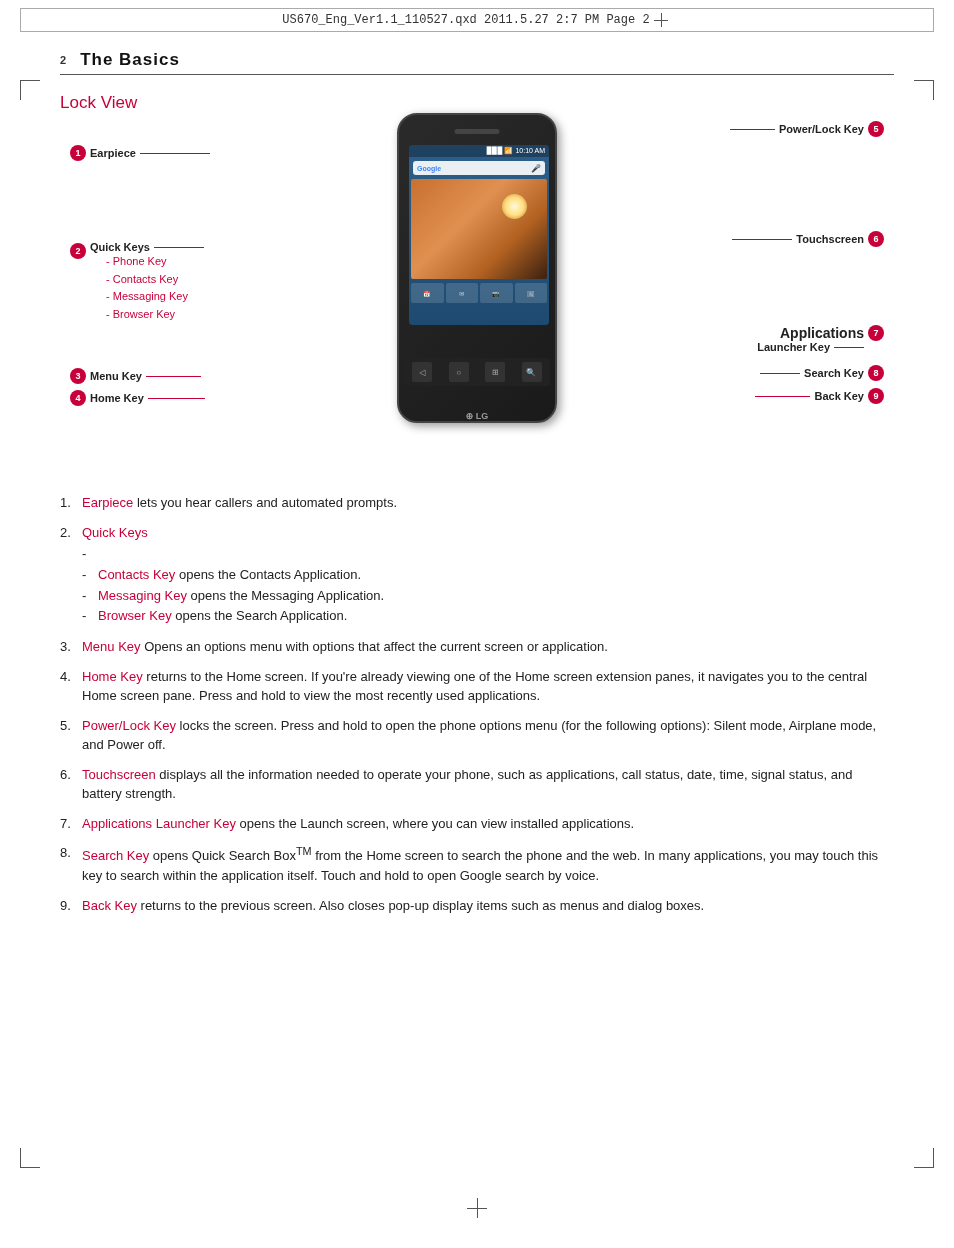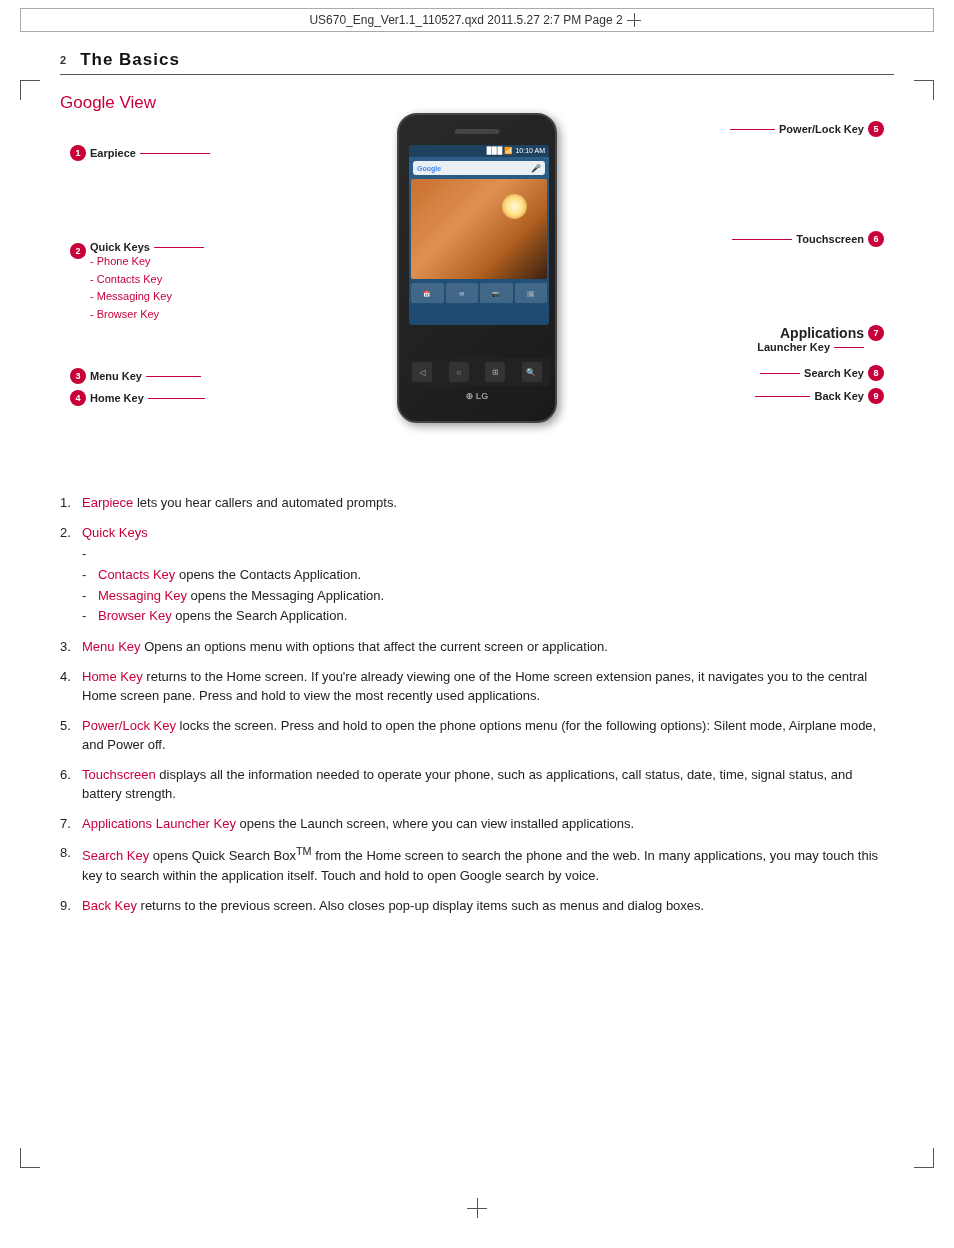--- a/index.html
+++ b/index.html
@@ -10,21 +10,21 @@
       font-family: Arial, Helvetica, sans-serif;
       font-size: 13px;
       color: #222;
       position: relative;
     }
     
     .header-bar {
       border: 1px solid #aaa;
       padding: 4px 12px;
       font-size: 12px;
-      font-family: Liberation Sans, sans-serif;
+      font-family: Liberation Mono, monospace;
       color: #333;
       margin: 8px 20px;
       display: flex;
       align-items: flex-end;
       justify-content: center;
     }
     .crosshair {
       display: inline-block;
       width: 14px;
       height: 14px;
@@ -251,21 +251,21 @@
       border-radius: 2px;
       display: flex;
       align-items: center;
       justify-content: center;
       font-size: 8px;
       color: #aaa;
     }
     
     .phone-logo-area {
       position: absolute;
-      bottom: 20px;
+      bottom: 0;
       left: 0; right: 0;
       display: flex;
       align-items: center;
       justify-content: center;
       font-size: 11px;
       color: #aaa;
       font-weight: bold;
     }
     
     .phone-earpiece {
@@ -303,21 +303,21 @@
       height: 1px;
       background: #c8003a;
       flex-shrink: 0;
     }
 
     
     .quick-keys-sub {
       font-size: 11px;
       color: #555;
       line-height: 1.6;
-      margin-left: 0;
+      margin-left: 16px;
     }
     .quick-keys-sub span {
       color: #c8003a;
     }
 
     
     .desc-list {
       margin-top: 10px;
     }
     .desc-item {
@@ -366,21 +366,21 @@
 <div class="content">
 
   <div class="section-header">
     <span class="section-number">2</span>
     <span class="section-title">The Basics</span>
   </div>
 
 
   <div class="diagram-area">
 
-    <div class="front-view-label">Google View</div>
+    <div class="front-view-label">Lock View</div>
 
     <div class="callout" style="top:52px; left:10px; flex-direction:row;">
       <span class="callout-circle">1</span>
       <span style="margin: 0 4px; font-size:11px; color:#222; font-weight:bold;">Earpiece</span>
       <div class="callout-line" style="width:70px;"></div>
     </div>
 
     <div class="callout" style="top:148px; left:10px; flex-direction:row; align-items:flex-start;">
       <span class="callout-circle" style="margin-top:2px;">2</span>
       <div style="margin-left:4px;">

